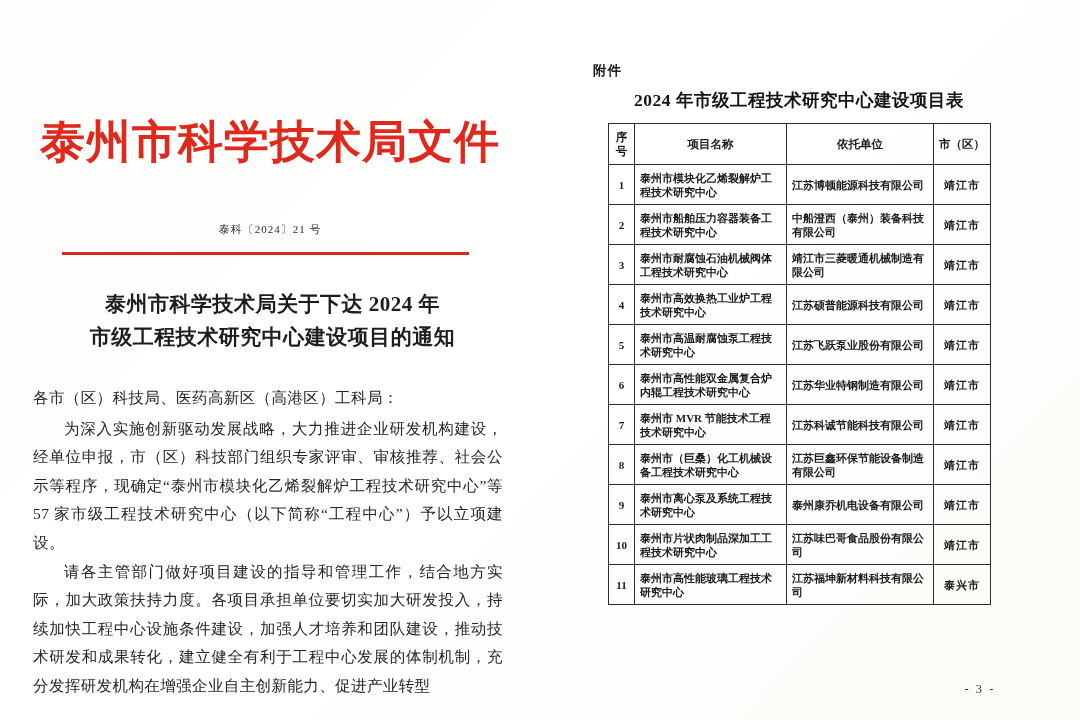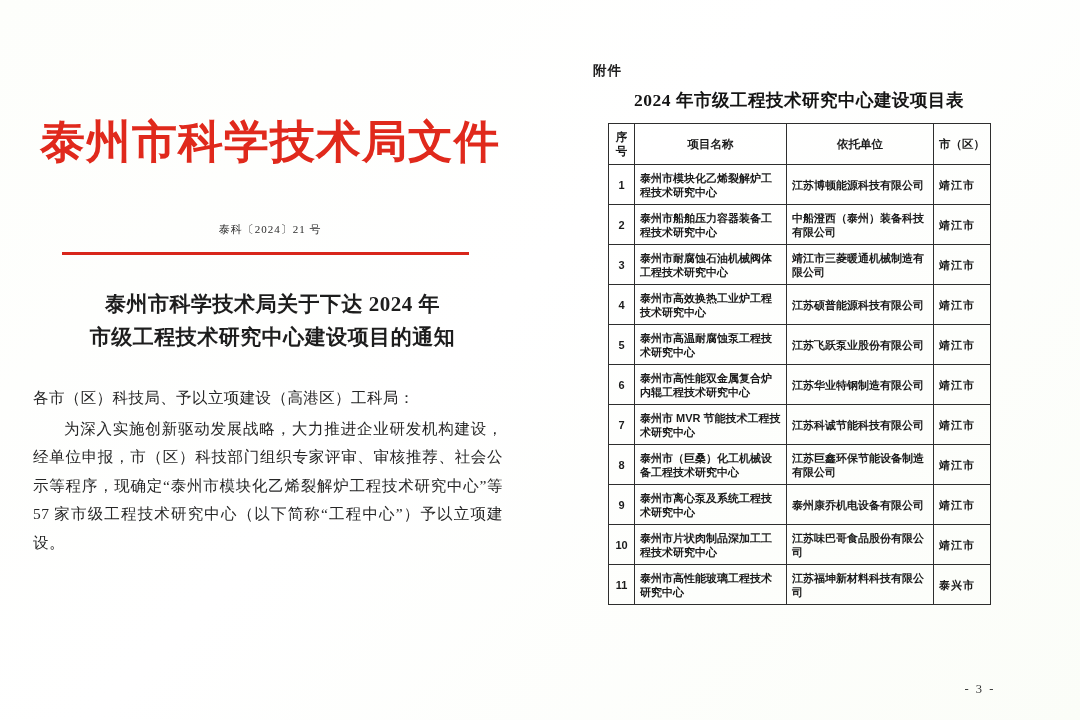--- a/index.html
+++ b/index.html
@@ -50,59 +50,60 @@
     font-size:13.5px;font-weight:700;color:#1e1e1e;letter-spacing:1px;
   }
   .table-title{
     position:absolute;left:68px;top:88px;width:382px;
     text-align:center;font-size:17.5px;font-weight:700;color:#141414;
     letter-spacing:0.5px;white-space:nowrap;
   }
   .projects-table{
     position:absolute;left:68px;top:123px;width:382px;
     border-collapse:collapse;table-layout:fixed;
-    font-family:Liberation Sans, sans-serif;
+    font-family:Liberation Serif, serif;
   }
   .projects-table th,.projects-table td{
     border:1.5px solid #2e2e2e;
     padding:2px 5px;
     font-size:11px;font-weight:700;color:#1b1b1b;
     line-height:14px;
   }
   .projects-table th{text-align:center;font-size:11.5px;height:36px;}
   .projects-table tr{height:40px;}
   .col-no{width:26px;}
   .col-project{width:152px;}
   .col-org{width:147px;}
   .col-district{width:57px;}
   .cell-no{text-align:center;}
   .cell-project,.cell-org{text-align:left;}
-  .cell-district{text-align:left;letter-spacing:1px;}
+  .cell-district{text-align:center;letter-spacing:1px;}
   .page-number{
     position:absolute;left:400px;top:682px;width:80px;
     text-align:center;font-size:12.5px;color:#333;letter-spacing:2px;
     font-weight:500;
   }
 </style>
 </head>
 <body>
 
 <div class="canvas">
 
   <div class="left-page">
     <div class="agency-header">泰州市科学技术局文件</div>
     <div class="doc-number">泰科〔2024〕21 号</div>
     <hr class="red-rule">
     <div class="notice-title">
       <div>泰州市科学技术局关于下达 2024 年</div>
       <div>市级工程技术研究中心建设项目的通知</div>
     </div>
     <div class="doc-body">
-      <p class="addressee">各市（区）科技局、予以立项建设（高港区）工科局：</p>
+      <p class="addressee">各市（区）科技局、医药高新区（高港区）工科局：</p>
       <p class="para">为深入实施创新驱动发展战略，大力推进企业研发机构建设，经单位申报，市（区）科技部门组织专家评审、审核推荐、社会公示等程序，现确定“泰州市模块化乙烯裂解炉工程技术研究中心”等 57 家市级工程技术研究中心（以下简称“工程中心”）予以立项建设。</p>
+      <p class="para">请各主管部门做好项目建设的指导和管理工作，结合地方实际，加大政策扶持力度。各项目承担单位要切实加大研发投入，持续加快工程中心设施条件建设，加强人才培养和团队建设，推动技术研发和成果转化，建立健全有利于工程中心发展的体制机制，充分发挥研发机构在增强企业自主创新能力、促进产业转型</p>
     </div>
   </div>
 
   <div class="right-page">
     <div class="attachment-label">附件</div>
     <div class="table-title">2024 年市级工程技术研究中心建设项目表</div>
     <table class="projects-table">
       <colgroup>
         <col class="col-no">
           <col class="col-project">

